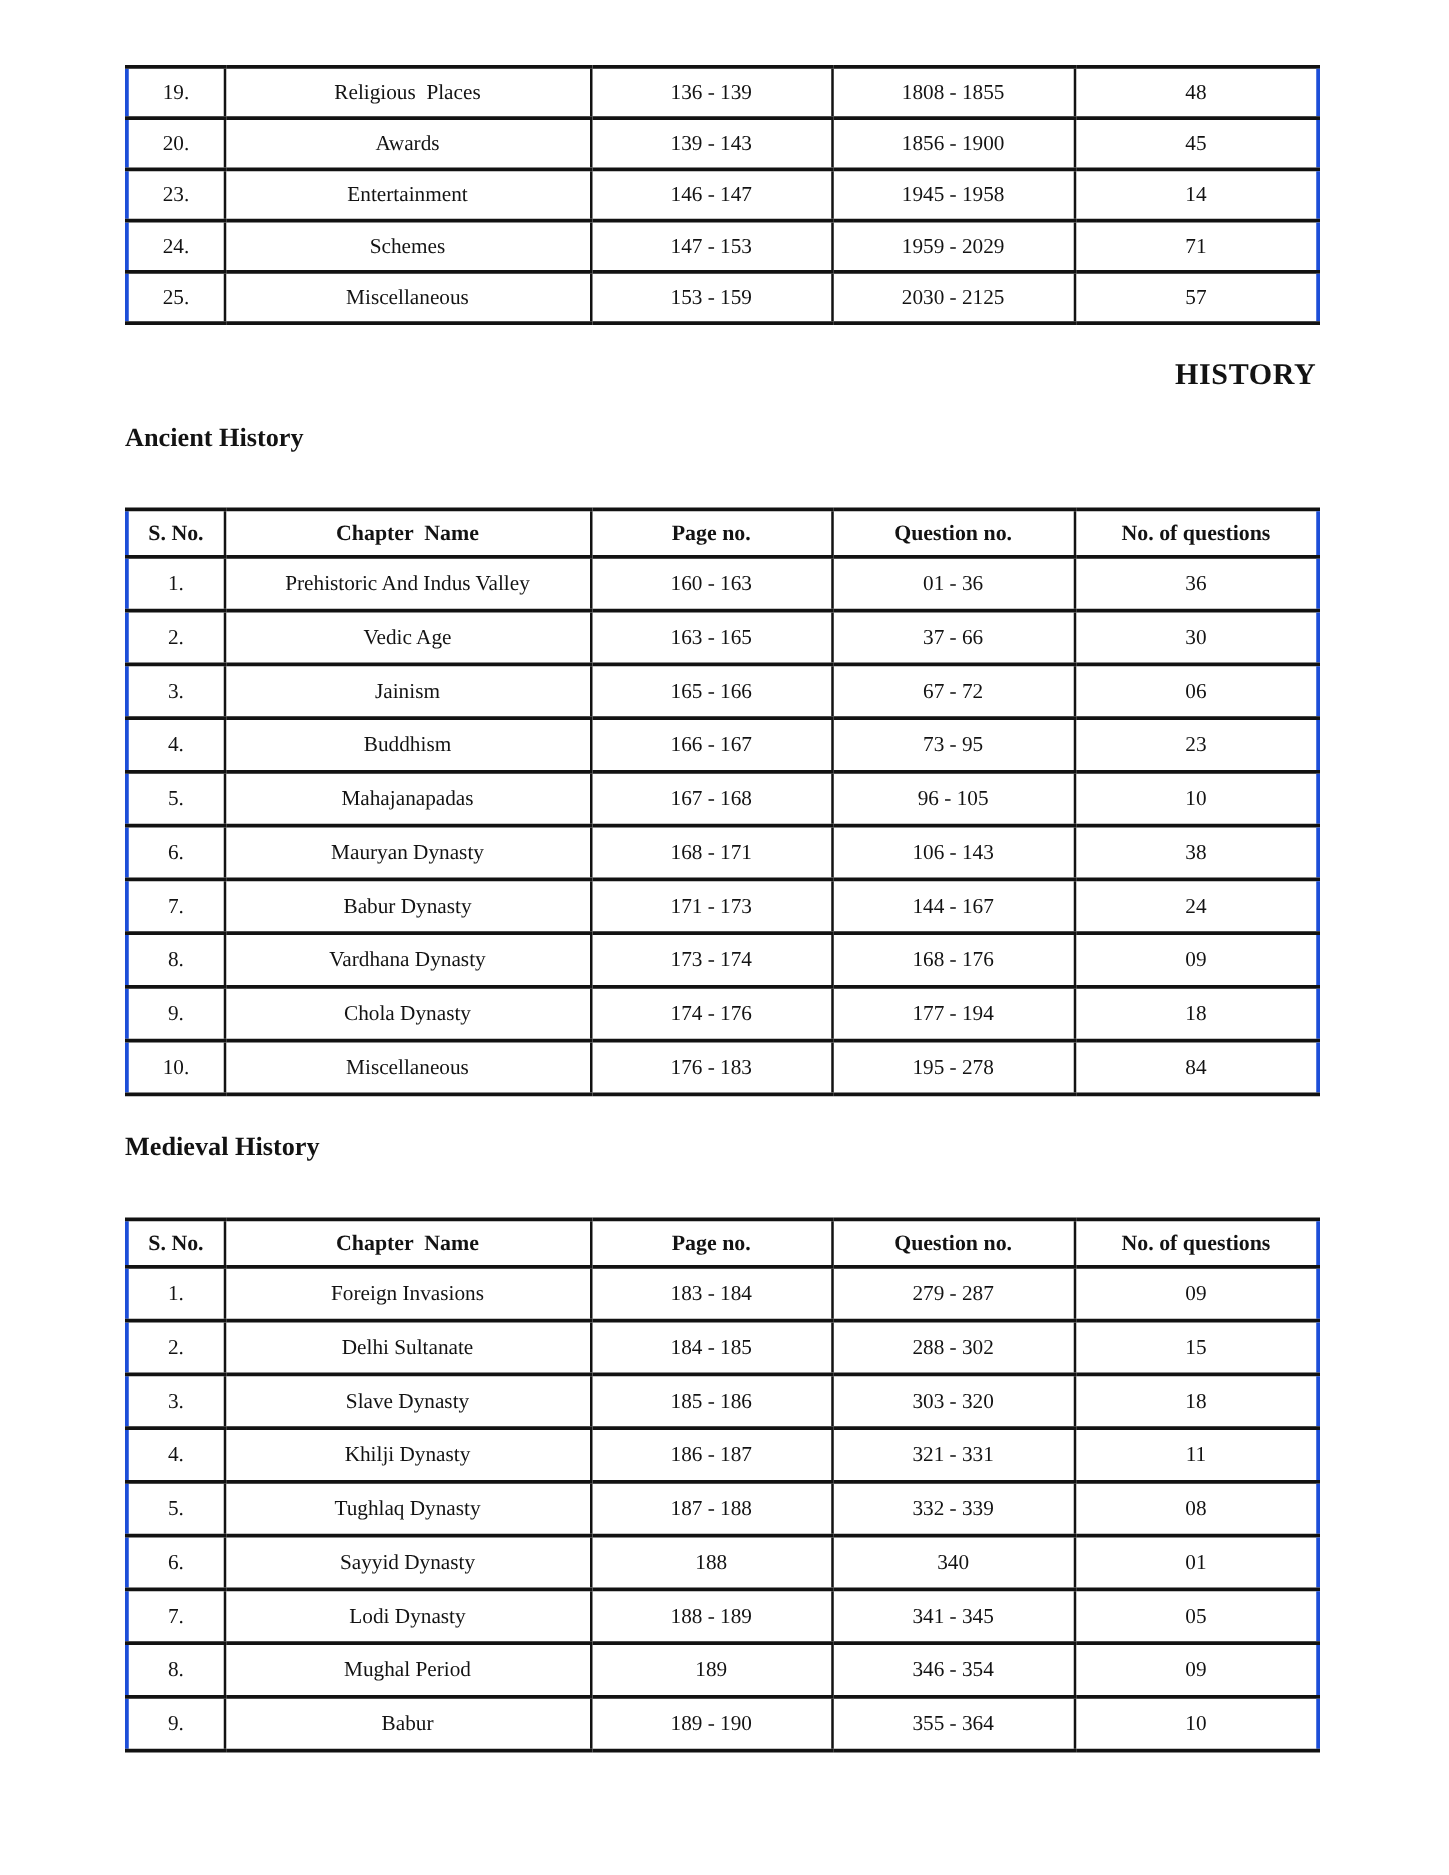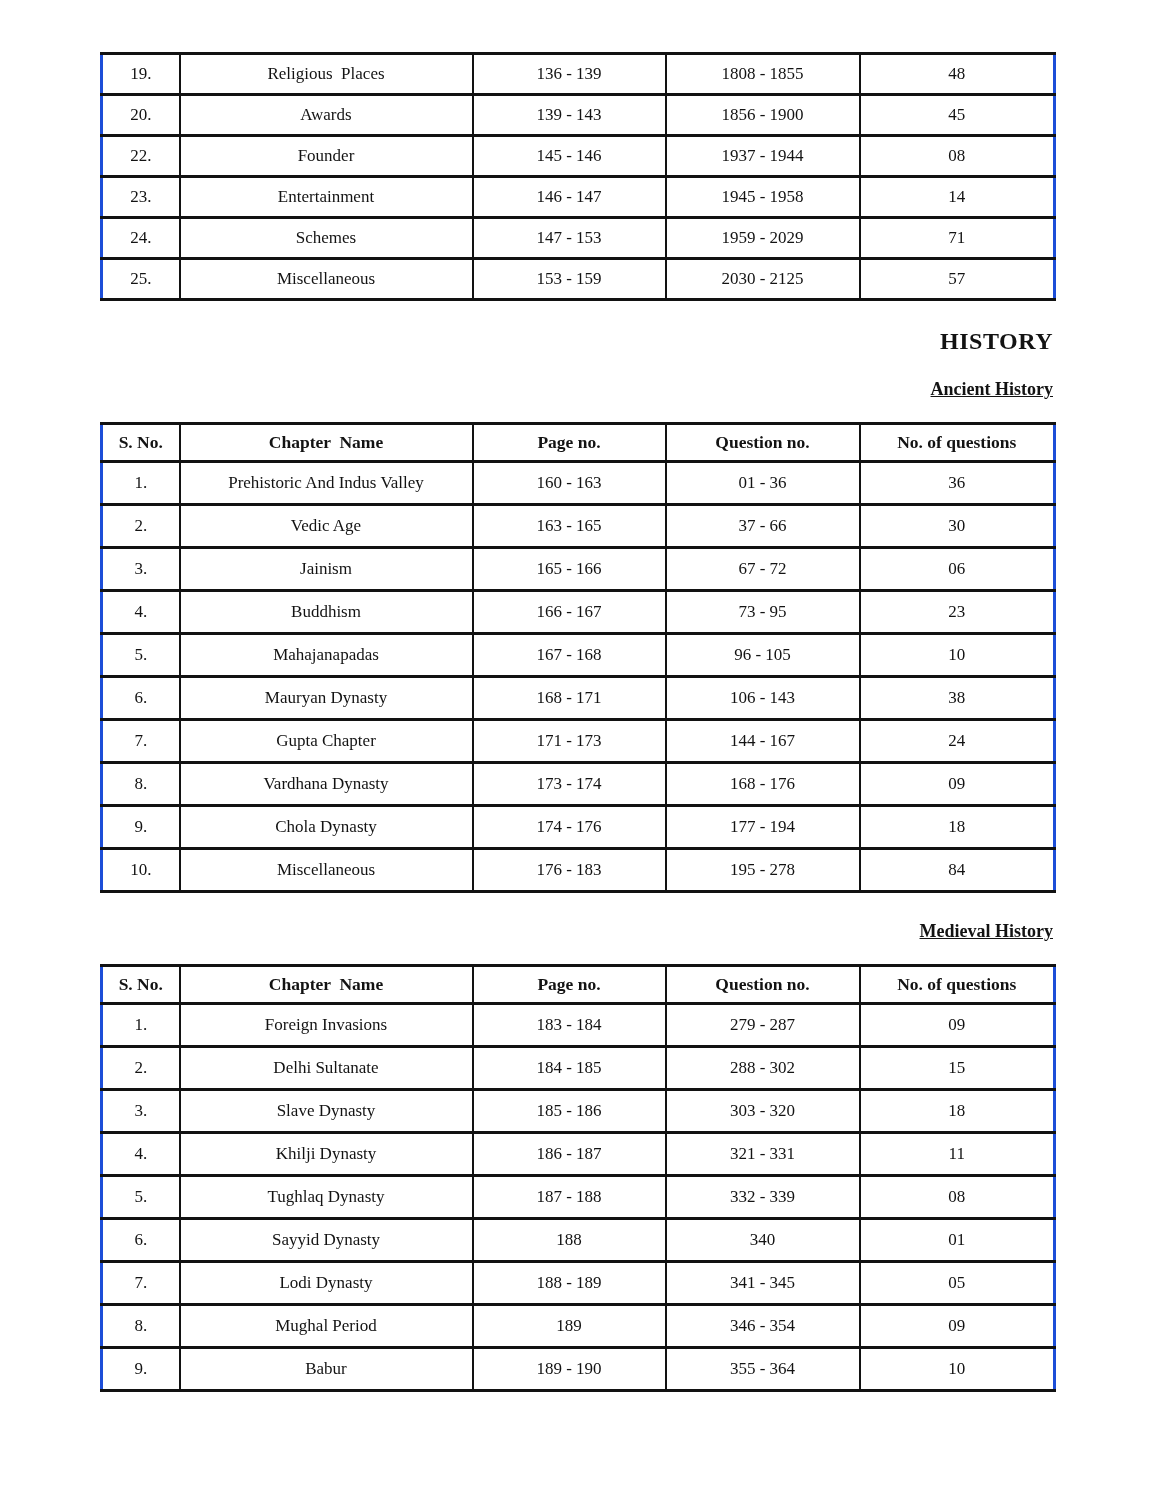--- a/index.html
+++ b/index.html
@@ -54,29 +54,28 @@
     width: 953px;
     margin: 27px 0 0 0;
     text-align: right;
     font-size: 24px;
     font-weight: bold;
     letter-spacing: 0.5px;
     line-height: 1.1;
   }
   h2.sub-heading {
     width: 953px;
-    text-align: right;
-    font-size: 18px;
+    text-align: left;
+    font-size: 21px;
     font-weight: bold;
     line-height: 1.1;
-    text-decoration: underline;
   }
   h2.ancient-heading  { margin: 26px 0 0 0; }
   h2.medieval-heading { margin: 29px 0 0 0; }
-  .table-gap { margin-top: 22px; }
+  .table-gap { margin-top: 44px; }
 </style>
 </head>
 <body>
 
 <div class="page">
 
   <table class="toc">
     <colgroup>
       <col class="c-sno">
         <col class="c-chapter">
@@ -93,27 +92,20 @@
           <td>48</td>
         </tr>
         <tr>
           <td>20.</td>
           <td>Awards</td>
           <td>139 - 143</td>
           <td>1856 - 1900</td>
           <td>45</td>
         </tr>
         <tr>
-          <td>22.</td>
-          <td>Founder</td>
-          <td>145 - 146</td>
-          <td>1937 - 1944</td>
-          <td>08</td>
-        </tr>
-        <tr>
           <td>23.</td>
           <td>Entertainment</td>
           <td>146 - 147</td>
           <td>1945 - 1958</td>
           <td>14</td>
         </tr>
         <tr>
           <td>24.</td>
           <td>Schemes</td>
           <td>147 - 153</td>
@@ -189,21 +181,21 @@
         </tr>
         <tr>
           <td>6.</td>
           <td>Mauryan Dynasty</td>
           <td>168 - 171</td>
           <td>106 - 143</td>
           <td>38</td>
         </tr>
         <tr>
           <td>7.</td>
-          <td>Gupta Chapter</td>
+          <td>Babur Dynasty</td>
           <td>171 - 173</td>
           <td>144 - 167</td>
           <td>24</td>
         </tr>
         <tr>
           <td>8.</td>
           <td>Vardhana Dynasty</td>
           <td>173 - 174</td>
           <td>168 - 176</td>
           <td>09</td>

